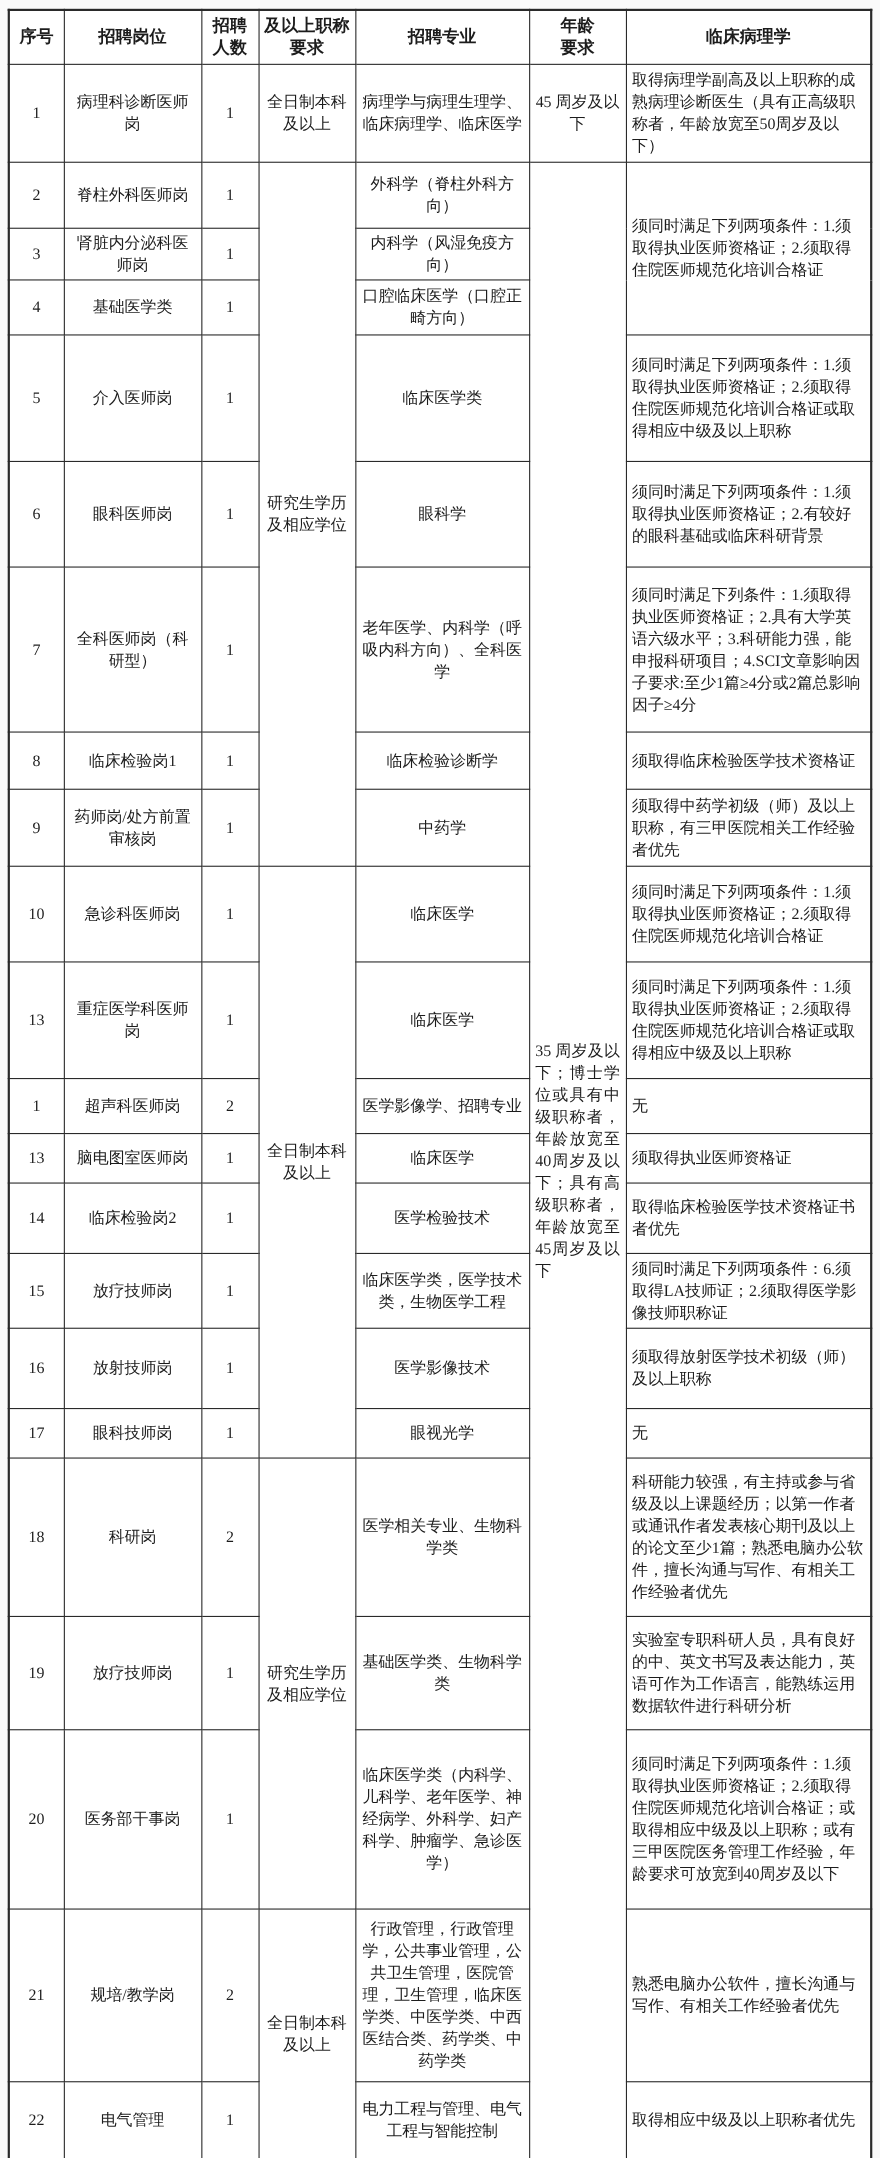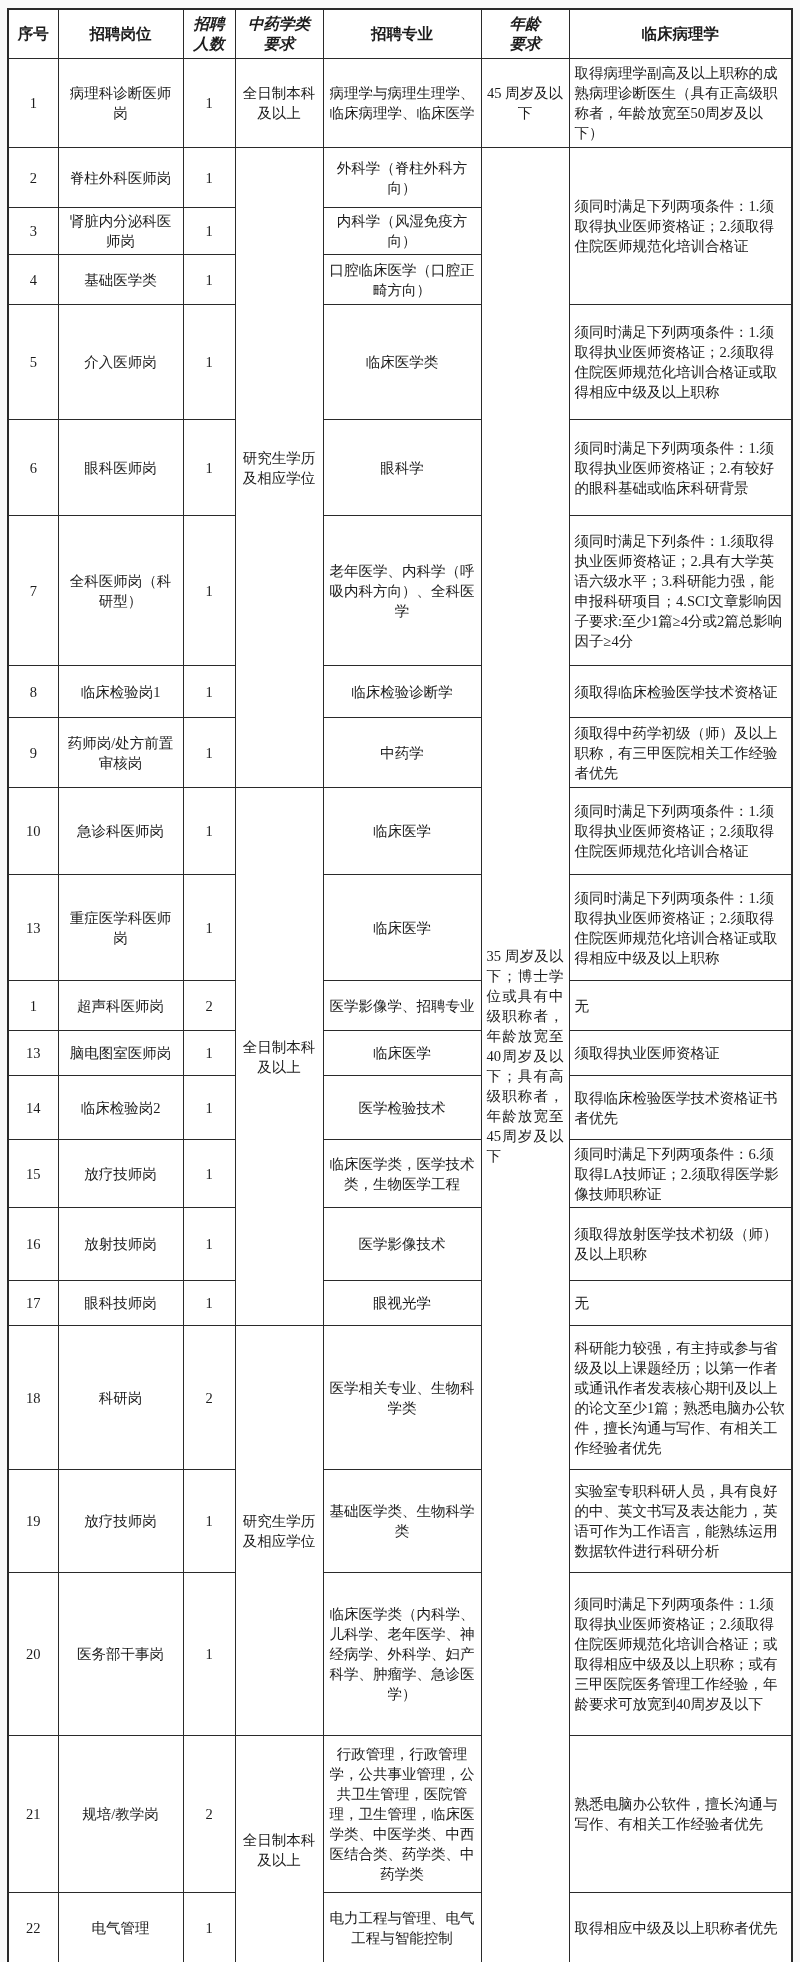--- a/index.html
+++ b/index.html
@@ -1,20 +1,20 @@
 <!DOCTYPE html>
 <html><head>
 <meta charset="utf-8">
 <style>
   html,body{margin:0;padding:0;background:#fafafa;}
   body{font-family:"Liberation Serif","DejaVu Serif",serif;color:#1c1c1c;}
   table{border-collapse:collapse;table-layout:fixed;width:784px;margin:8px auto;background:#ffffff;border:2px solid #2a2a2a;}
   th,td{border:1.5px solid #2a2a2a;vertical-align:middle;padding:2px 5px;font-size:14.5px;line-height:20px;word-break:break-all;}
   th{font-weight:bold;font-size:15.5px;text-align:center;padding:4px 2px;}
-  th.pre{white-space:pre-line;font-style:italic;}
+  th.pre{white-space:pre-line;}
   td{text-align:center;}
   td.left{text-align:left;}
   td.just{text-align:justify;}
   col.c-no{width:50px;}  col.c-pos{width:125px;} col.c-cnt{width:52px;}
   col.c-edu{width:88px;} col.c-maj{width:158px;} col.c-age{width:88px;}
   col.c-oth{width:223px;}
 </style>
 </head>
 <body>
 
@@ -27,21 +27,21 @@
     <col class="c-maj">
       <col class="c-age">
       <col class="c-oth">
   </colgroup>
   <tbody>
       <tr style="height:38px">
     <th>序号</th>
     <th>招聘岗位</th>
     <th class="pre">招聘
 人数</th>
-    <th class="pre">中药学类
+    <th class="pre">及以上职称
 要求</th>
     <th>招聘专业</th>
     <th class="pre">年龄
 要求</th>
     <th>临床病理学</th>
   </tr>
 
   <tr style="height:89px">
     <td>1</td>
     <td>病理科诊断医师岗</td>

